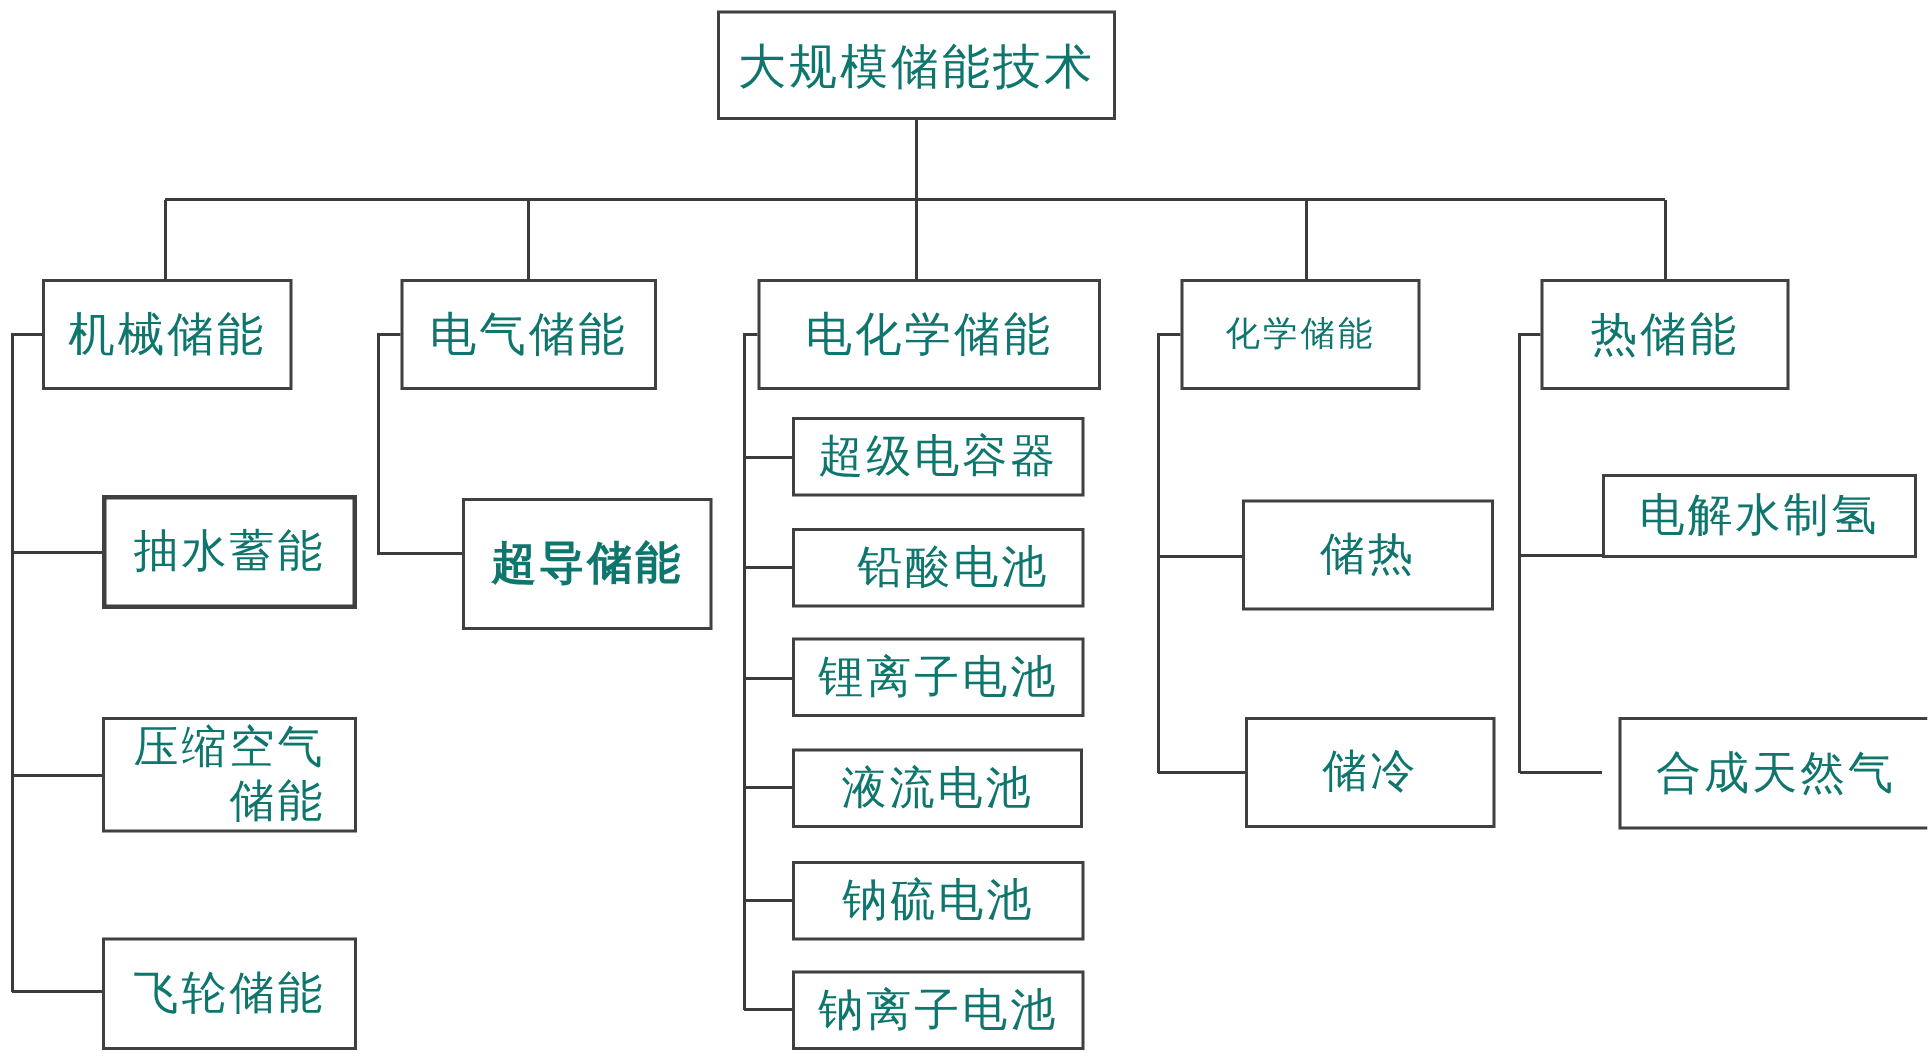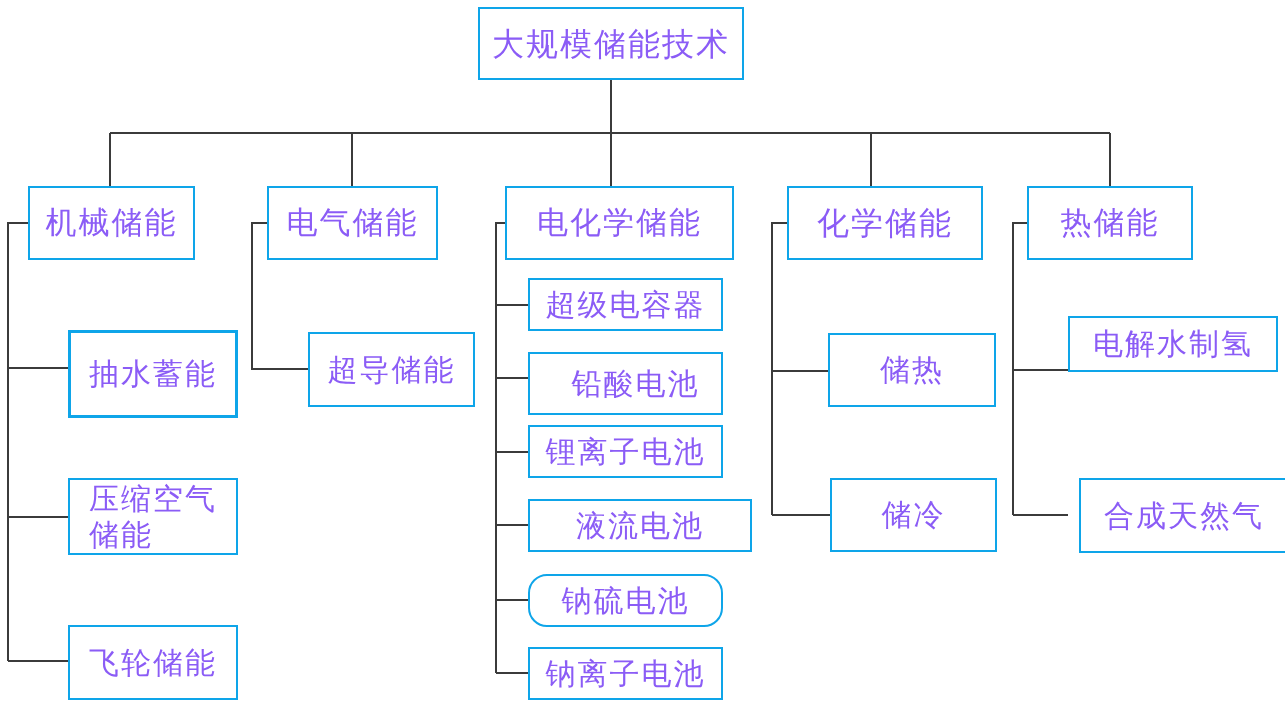--- a/index.html
+++ b/index.html
@@ -13,52 +13,52 @@
   }
   .lines-layer {
     position: absolute;
     left: 0; top: 0;
     width: 1285px; height: 708px;
     pointer-events: none;
   }
   .node {
     position: absolute;
     box-sizing: border-box;
-    border: 2px solid #0ea5e9;
+    border: 2px solid #404040;
     background: #ffffff;
-    color: #8b5cf6;
+    color: #0f766e;
     display: flex;
     align-items: center;
     justify-content: center;
-    text-align: left;
+    text-align: right;
     font-size: 30px;
     letter-spacing: 2px;
     line-height: 36px;
     white-space: pre-line;
   }
   
   .n-root { left: 478px; top: 7px;   width: 266px; height: 73px; font-size: 32px; }
   
   .n-b0 { left: 28px;   top: 186px; width: 167px; height: 74px; font-size: 31px; }
   .n-b1 { left: 267px;  top: 186px; width: 171px; height: 74px; font-size: 31px; }
   .n-b2 { left: 505px;  top: 186px; width: 229px; height: 74px; font-size: 31px; }
-  .n-b3 { left: 787px;  top: 186px; width: 196px; height: 74px; font-size: 32px; }
+  .n-b3 { left: 787px;  top: 186px; width: 160px; height: 74px; font-size: 23px; }
   .n-b4 { left: 1027px; top: 186px; width: 166px; height: 74px; font-size: 31px; }
   
-  .n-m0 { left: 68px; top: 330px; width: 170px; height: 88px; border-width: 3px; }
+  .n-m0 { left: 68px; top: 330px; width: 170px; height: 76px; border-width: 3px; }
   .n-m1 { left: 68px; top: 478px; width: 170px; height: 77px; }
   .n-m2 { left: 68px; top: 625px; width: 170px; height: 75px; }
   
-  .n-e0 { left: 308px; top: 332px; width: 167px; height: 75px; }
+  .n-e0 { left: 308px; top: 332px; width: 167px; height: 88px; font-weight: bold; }
   
   .n-c0 { left: 528px; top: 278px; width: 195px; height: 53px; }
-  .n-c1 { left: 528px; top: 352px; width: 195px; height: 63px; padding-left: 20px; }
+  .n-c1 { left: 528px; top: 352px; width: 195px; height: 53px; padding-left: 20px; }
   .n-c2 { left: 528px; top: 425px; width: 195px; height: 53px; }
-  .n-c3 { left: 528px; top: 499px; width: 224px; height: 53px; }
-  .n-c4 { left: 528px; top: 574px; width: 195px; height: 53px; border-radius: 19px; }
+  .n-c3 { left: 528px; top: 499px; width: 194px; height: 53px; }
+  .n-c4 { left: 528px; top: 574px; width: 195px; height: 53px; }
   .n-c5 { left: 528px; top: 647px; width: 195px; height: 53px; }
   
   .n-h0 { left: 828px; top: 333px; width: 168px; height: 74px; }
   .n-h1 { left: 830px; top: 478px; width: 167px; height: 74px; }
   
   .n-t0 { left: 1068px; top: 316px; width: 210px; height: 56px; }
   .n-t1 { left: 1068px; top: 478px; width: 210px; height: 75px; margin-left: 11px; }
 </style>
 </head>
 <body>

